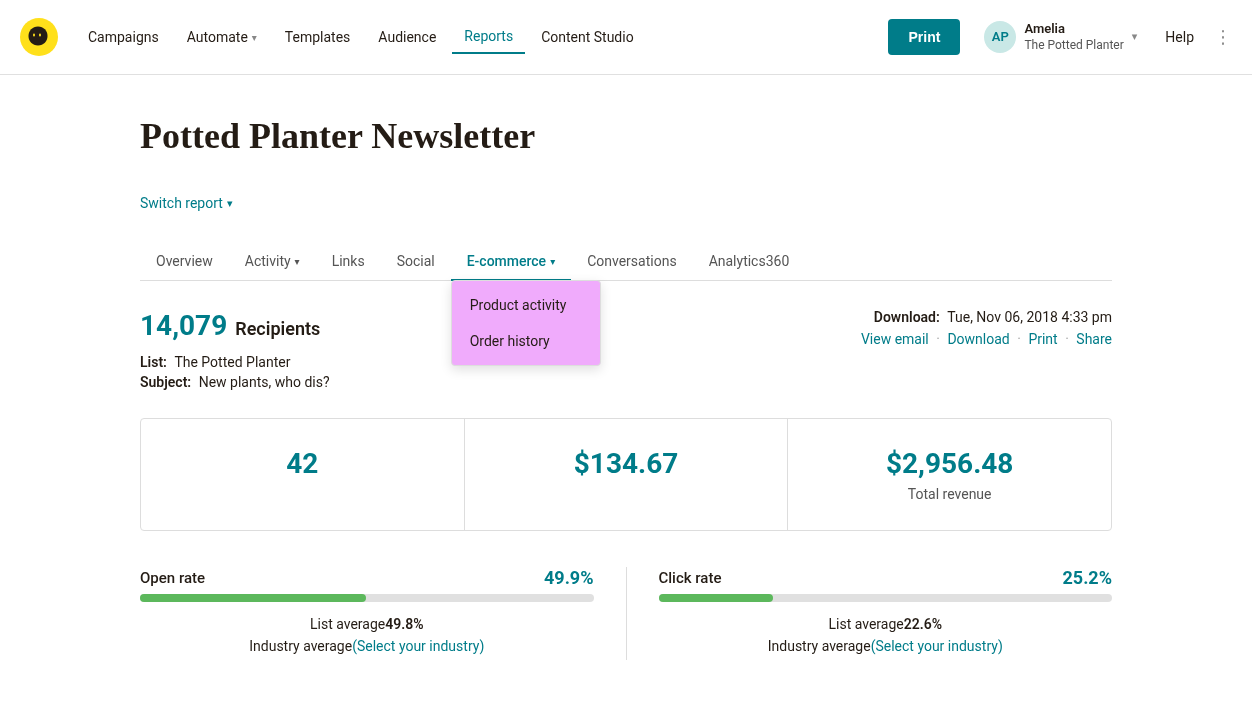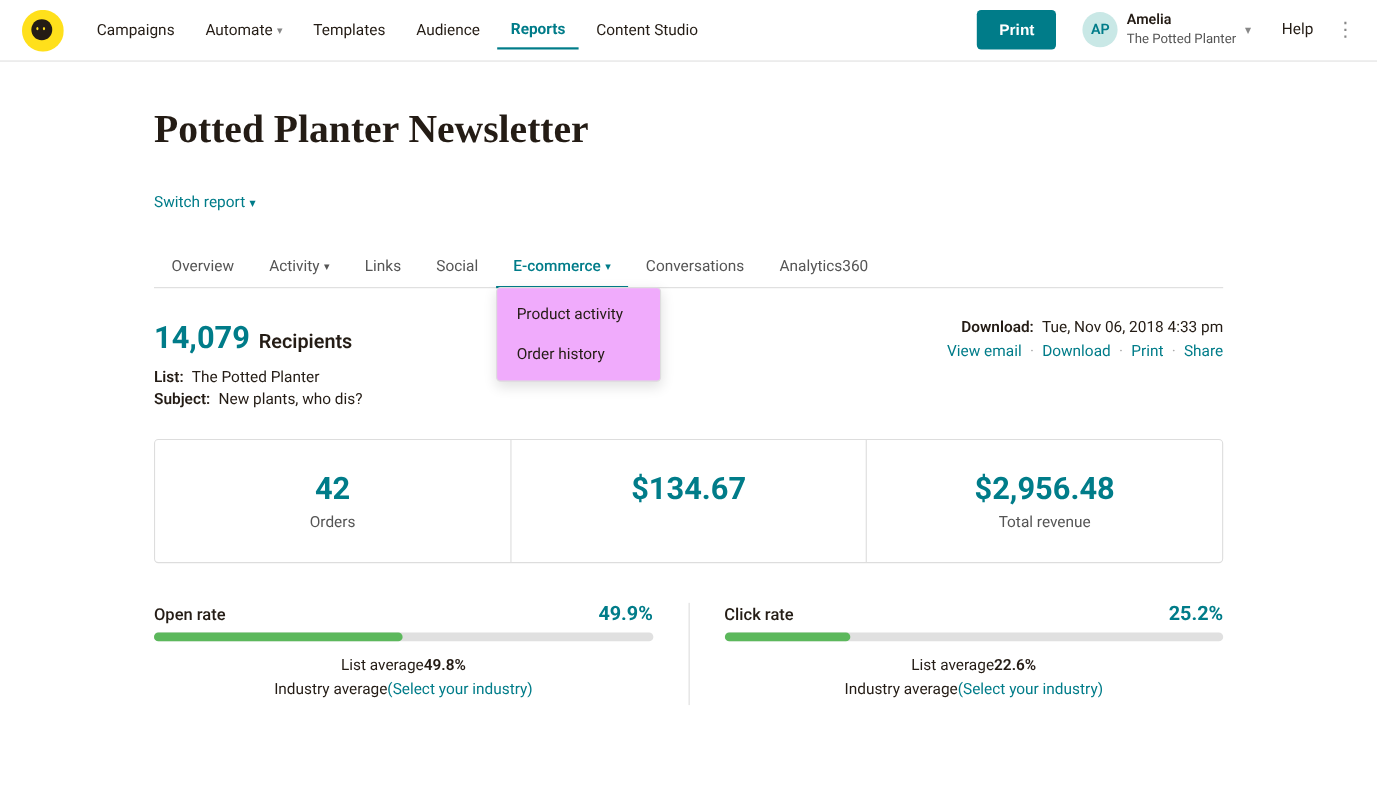--- a/index.html
+++ b/index.html
@@ -2,21 +2,21 @@
 <html><head>
   <meta charset="utf-8">
   <style>
     * { box-sizing: border-box; margin: 0; padding: 0; }
     body { font-family: -apple-system, BlinkMacSystemFont, 'Segoe UI', Roboto, Helvetica, Arial, sans-serif; background: #fff; color: #241c15; font-size: 14px; }
 
     
     .navbar {
       display: flex;
       align-items: center;
-      height: 56px;
+      height: 75px;
       padding: 0 20px;
       border-bottom: 1px solid #e0e0e0;
       background: #fff;
     }
     .navbar-logo {
       width: 38px;
       height: 38px;
       margin-right: 18px;
       flex-shrink: 0;
     }
@@ -30,21 +30,21 @@
       padding: 8px 12px;
       font-size: 14px;
       color: #241c15;
       cursor: pointer;
       border-radius: 4px;
       display: flex;
       align-items: center;
       gap: 4px;
       white-space: nowrap;
     }
-    .nav-item.active { color: #007c89; font-weight: 700; border-bottom: 2px solid #007c89; border-radius: 0; }
+    .nav-item.active { color: #007c89; font-weight: 400; border-bottom: 2px solid #007c89; border-radius: 0; }
     .nav-item .chevron { font-size: 10px; color: #888; }
 
     .navbar-right {
       display: flex;
       align-items: center;
       gap: 16px;
     }
     .create-btn {
       background: #007c89;
       color: #fff;
@@ -369,21 +369,20 @@
         <a>Print</a>
         <span class="sep">·</span>
         <a>Share</a>
       </div>
     </div>
   </div>
 
   <div class="stats-row">
     <div class="stat-card">
       <div class="stat-value">42</div>
-      <div class="stat-label">Orders</div>
     </div>
     <div class="stat-card">
       <div class="stat-value">$134.67</div>
     </div>
     <div class="stat-card">
       <div class="stat-value">$2,956.48</div>
       <div class="stat-label">Total revenue</div>
     </div>
   </div>
 

